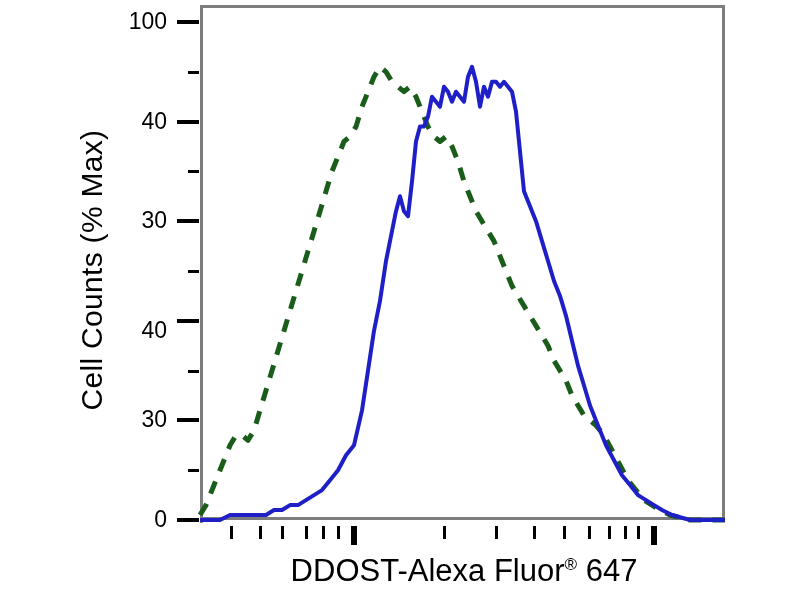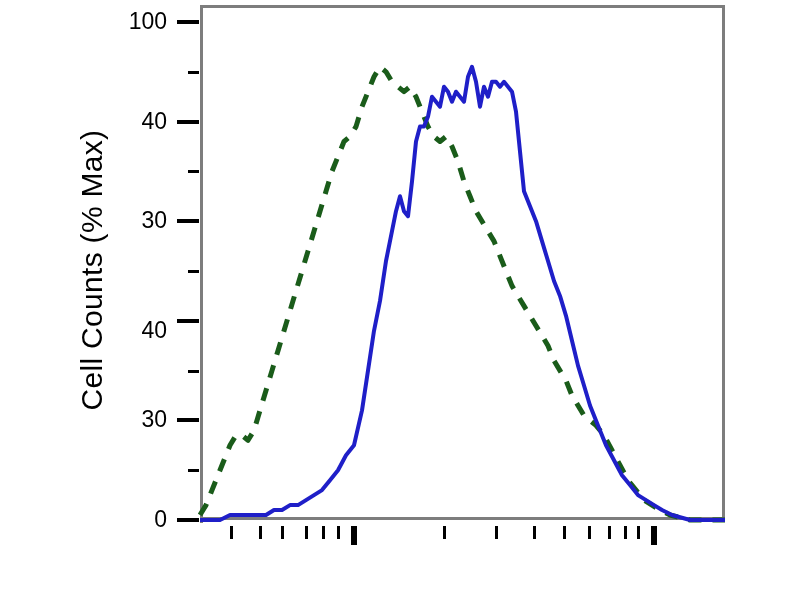--- a/index.html
+++ b/index.html
@@ -164,14 +164,17 @@
       <div class="xtick minor" style="left: 637px; top: 526px;"></div>
       <div class="xtick major" style="left: 351px; top: 526px;"></div>
       <div class="xtick major" style="left: 651px; top: 526px;"></div>
     </div>
 
   <svg id="curves" width="800" height="600">
       <path d="M200.0,515.0 L206.0,505.1 L212.0,490.1 L218.0,475.2 L224.0,460.2 L230.0,445.3 L236.0,435.3 L242.0,435.3 L248.0,440.3 L254.0,430.4 L260.0,410.4 L266.0,390.5 L272.0,370.6 L278.0,350.7 L284.0,330.8 L290.0,310.8 L296.0,290.9 L302.0,271.0 L308.0,251.1 L314.0,231.2 L320.0,211.2 L326.0,191.3 L332.0,171.4 L338.0,156.5 L344.0,141.5 L350.0,136.5 L356.0,126.6 L362.0,106.7 L368.0,91.7 L374.0,76.8 L380.0,66.8 L386.0,71.8 L392.0,81.8 L398.0,86.7 L404.0,91.7 L410.0,86.7 L416.0,96.7 L422.0,111.6 L428.0,126.6 L434.0,136.5 L440.0,141.5 L446.0,136.5 L452.0,146.5 L458.0,161.4 L464.0,181.4 L470.0,196.3 L476.0,211.2 L482.0,221.2 L488.0,231.2 L494.0,241.1 L500.0,256.1 L506.0,271.0 L512.0,285.9 L518.0,295.9 L524.0,305.9 L530.0,315.8 L536.0,325.8 L542.0,335.7 L548.0,345.7 L554.0,360.6 L560.0,370.6 L566.0,380.6 L572.0,395.5 L578.0,405.5 L584.0,415.4 L590.0,420.4 L596.0,425.4 L604.0,435.3 L612.0,450.3 L620.0,465.2 L628.0,480.2 L636.0,490.1 L644.0,500.1 L652.0,505.1 L660.0,510.0 L670.0,515.0 L690.0,520.0 L725.0,520.0" fill="none" stroke="#1a5c1a" stroke-width="5" stroke-linejoin="round" stroke-linecap="butt" stroke-dasharray="13,11"></path>
       <path d="M200.0,520.0 L210.0,520.0 L220.0,520.0 L230.0,515.0 L240.0,515.0 L250.0,515.0 L258.0,515.0 L266.0,515.0 L274.0,510.0 L282.0,510.0 L290.0,505.1 L298.0,505.1 L306.0,500.1 L314.0,495.1 L322.0,490.1 L330.0,480.2 L338.0,470.2 L346.0,455.3 L354.0,445.3 L362.0,410.4 L368.0,370.6 L374.0,330.8 L380.0,300.9 L386.0,261.0 L392.0,231.2 L396.0,211.2 L400.0,196.3 L404.0,211.2 L408.0,216.2 L412.0,181.4 L416.0,141.5 L420.0,126.6 L424.0,126.6 L428.0,116.6 L432.0,96.7 L436.0,101.7 L440.0,106.7 L444.0,86.7 L448.0,91.7 L452.0,101.7 L456.0,91.7 L460.0,96.7 L464.0,101.7 L468.0,76.8 L472.0,66.8 L476.0,81.8 L480.0,106.7 L484.0,86.7 L488.0,96.7 L492.0,81.8 L496.0,81.8 L500.0,86.7 L504.0,81.8 L508.0,86.7 L512.0,91.7 L516.0,111.6 L520.0,151.5 L524.0,191.3 L530.0,206.3 L536.0,221.2 L542.0,241.1 L548.0,261.0 L554.0,281.0 L560.0,295.9 L566.0,315.8 L572.0,340.7 L578.0,365.6 L584.0,385.5 L590.0,405.5 L598.0,425.4 L606.0,445.3 L614.0,460.2 L622.0,475.2 L630.0,485.1 L638.0,495.1 L646.0,500.1 L654.0,505.1 L662.0,510.0 L672.0,515.0 L690.0,520.0 L710.0,520.0 L725.0,520.0" fill="none" stroke="#1f1fc8" stroke-width="4" stroke-linejoin="round" stroke-linecap="butt"></path>
     </svg>
 
+  <div id="xlabel">
+    <span>DDOST-Alexa Fluor</span><sup>®</sup><span> 647</span>
+  </div>
 
 </div>
 
 </body></html>

